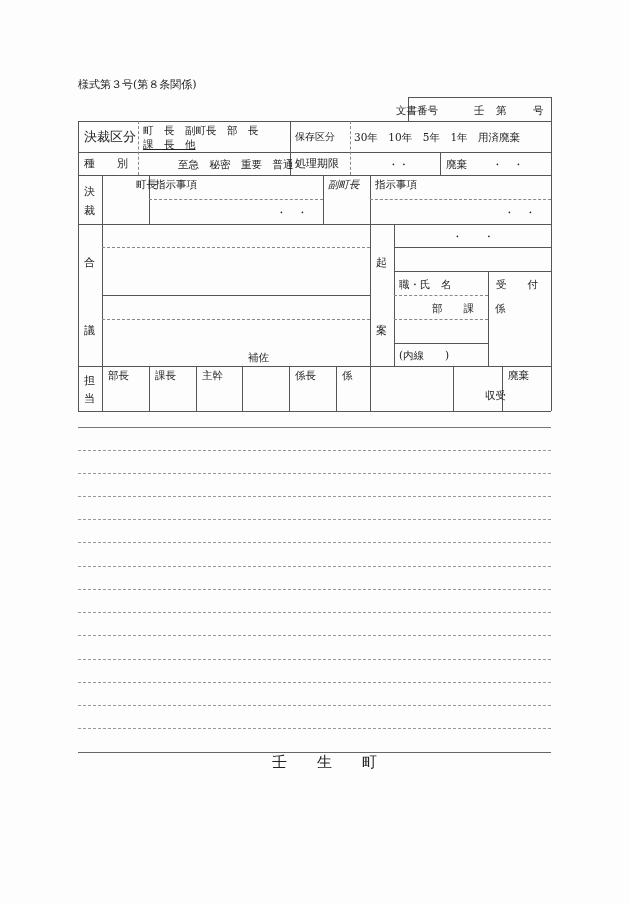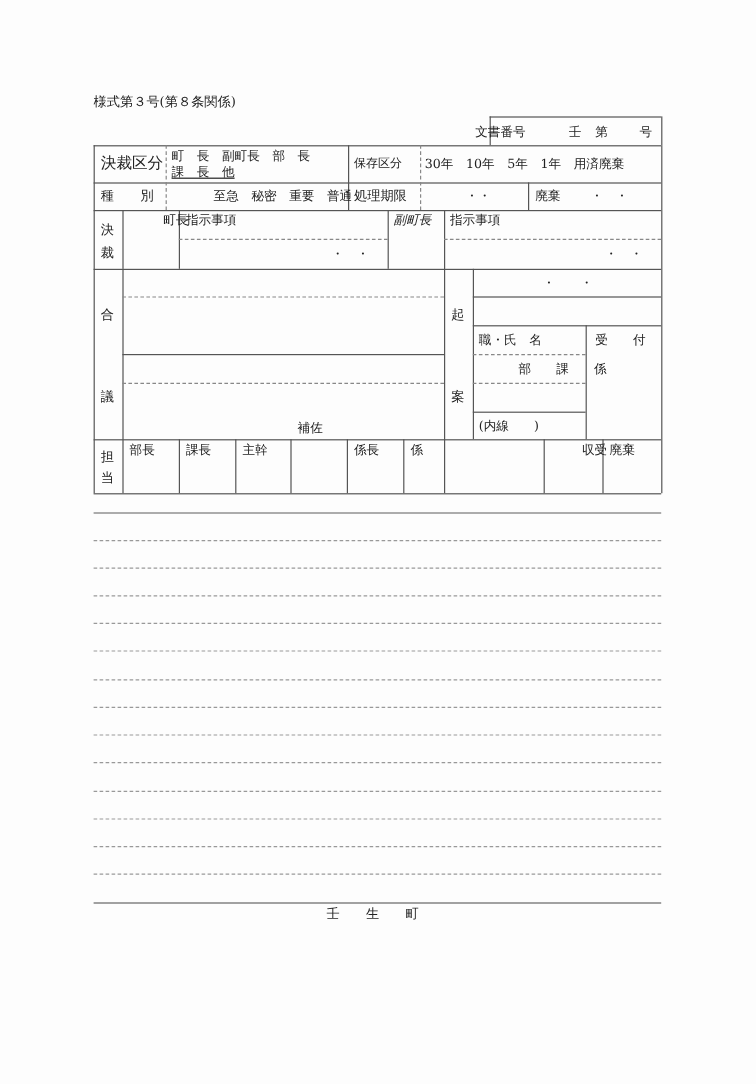--- a/index.html
+++ b/index.html
@@ -100,21 +100,21 @@
   <div class="vl" style="left:453px;top:366px;height:45px;"></div>
   <div class="vl" style="left:502px;top:366px;height:45px;"></div>
   <div class="t" style="left:84px;top:375px;font-size:11px;">担</div>
   <div class="t" style="left:84px;top:393px;font-size:11px;">当</div>
   <div class="t" style="left:108px;top:369px;">部長</div>
   <div class="t" style="left:155px;top:369px;">課長</div>
   <div class="t" style="left:202px;top:369px;">主幹</div>
   <div class="t" style="left:248px;top:351px;">補佐</div>
   <div class="t" style="left:295px;top:369px;">係長</div>
   <div class="t" style="left:342px;top:369px;">係</div>
-  <div class="t" style="left:459px;top:369px;padding-left:26px;">収受</div>
+  <div class="t" style="left:459px;top:389px;padding-left:26px;">収受</div>
   <div class="t" style="left:508px;top:369px;">廃棄</div>
 </div>
 
 <div>
   <div class="hl" style="left:78px;top:427px;width:473px;border-top-color:#777;"></div>
   <div class="rule" style="top:450px;"></div>
   <div class="rule" style="top:473px;"></div>
   <div class="rule" style="top:496px;"></div>
   <div class="rule" style="top:519px;"></div>
   <div class="rule" style="top:542px;"></div>
@@ -122,13 +122,13 @@
   <div class="rule" style="top:589px;"></div>
   <div class="rule" style="top:612px;"></div>
   <div class="rule" style="top:635px;"></div>
   <div class="rule" style="top:659px;"></div>
   <div class="rule" style="top:682px;"></div>
   <div class="rule" style="top:705px;"></div>
   <div class="rule" style="top:728px;"></div>
   <div class="hl" style="left:78px;top:752px;width:473px;border-top-color:#666;"></div>
 </div>
 
-<div class="t" style="left:272px;top:756px;font-size:11px;">壬　　生　　町</div>
+<div class="t" style="left:272px;top:756px;font-size:15px;">壬　　生　　町</div>
 
 </body></html>

